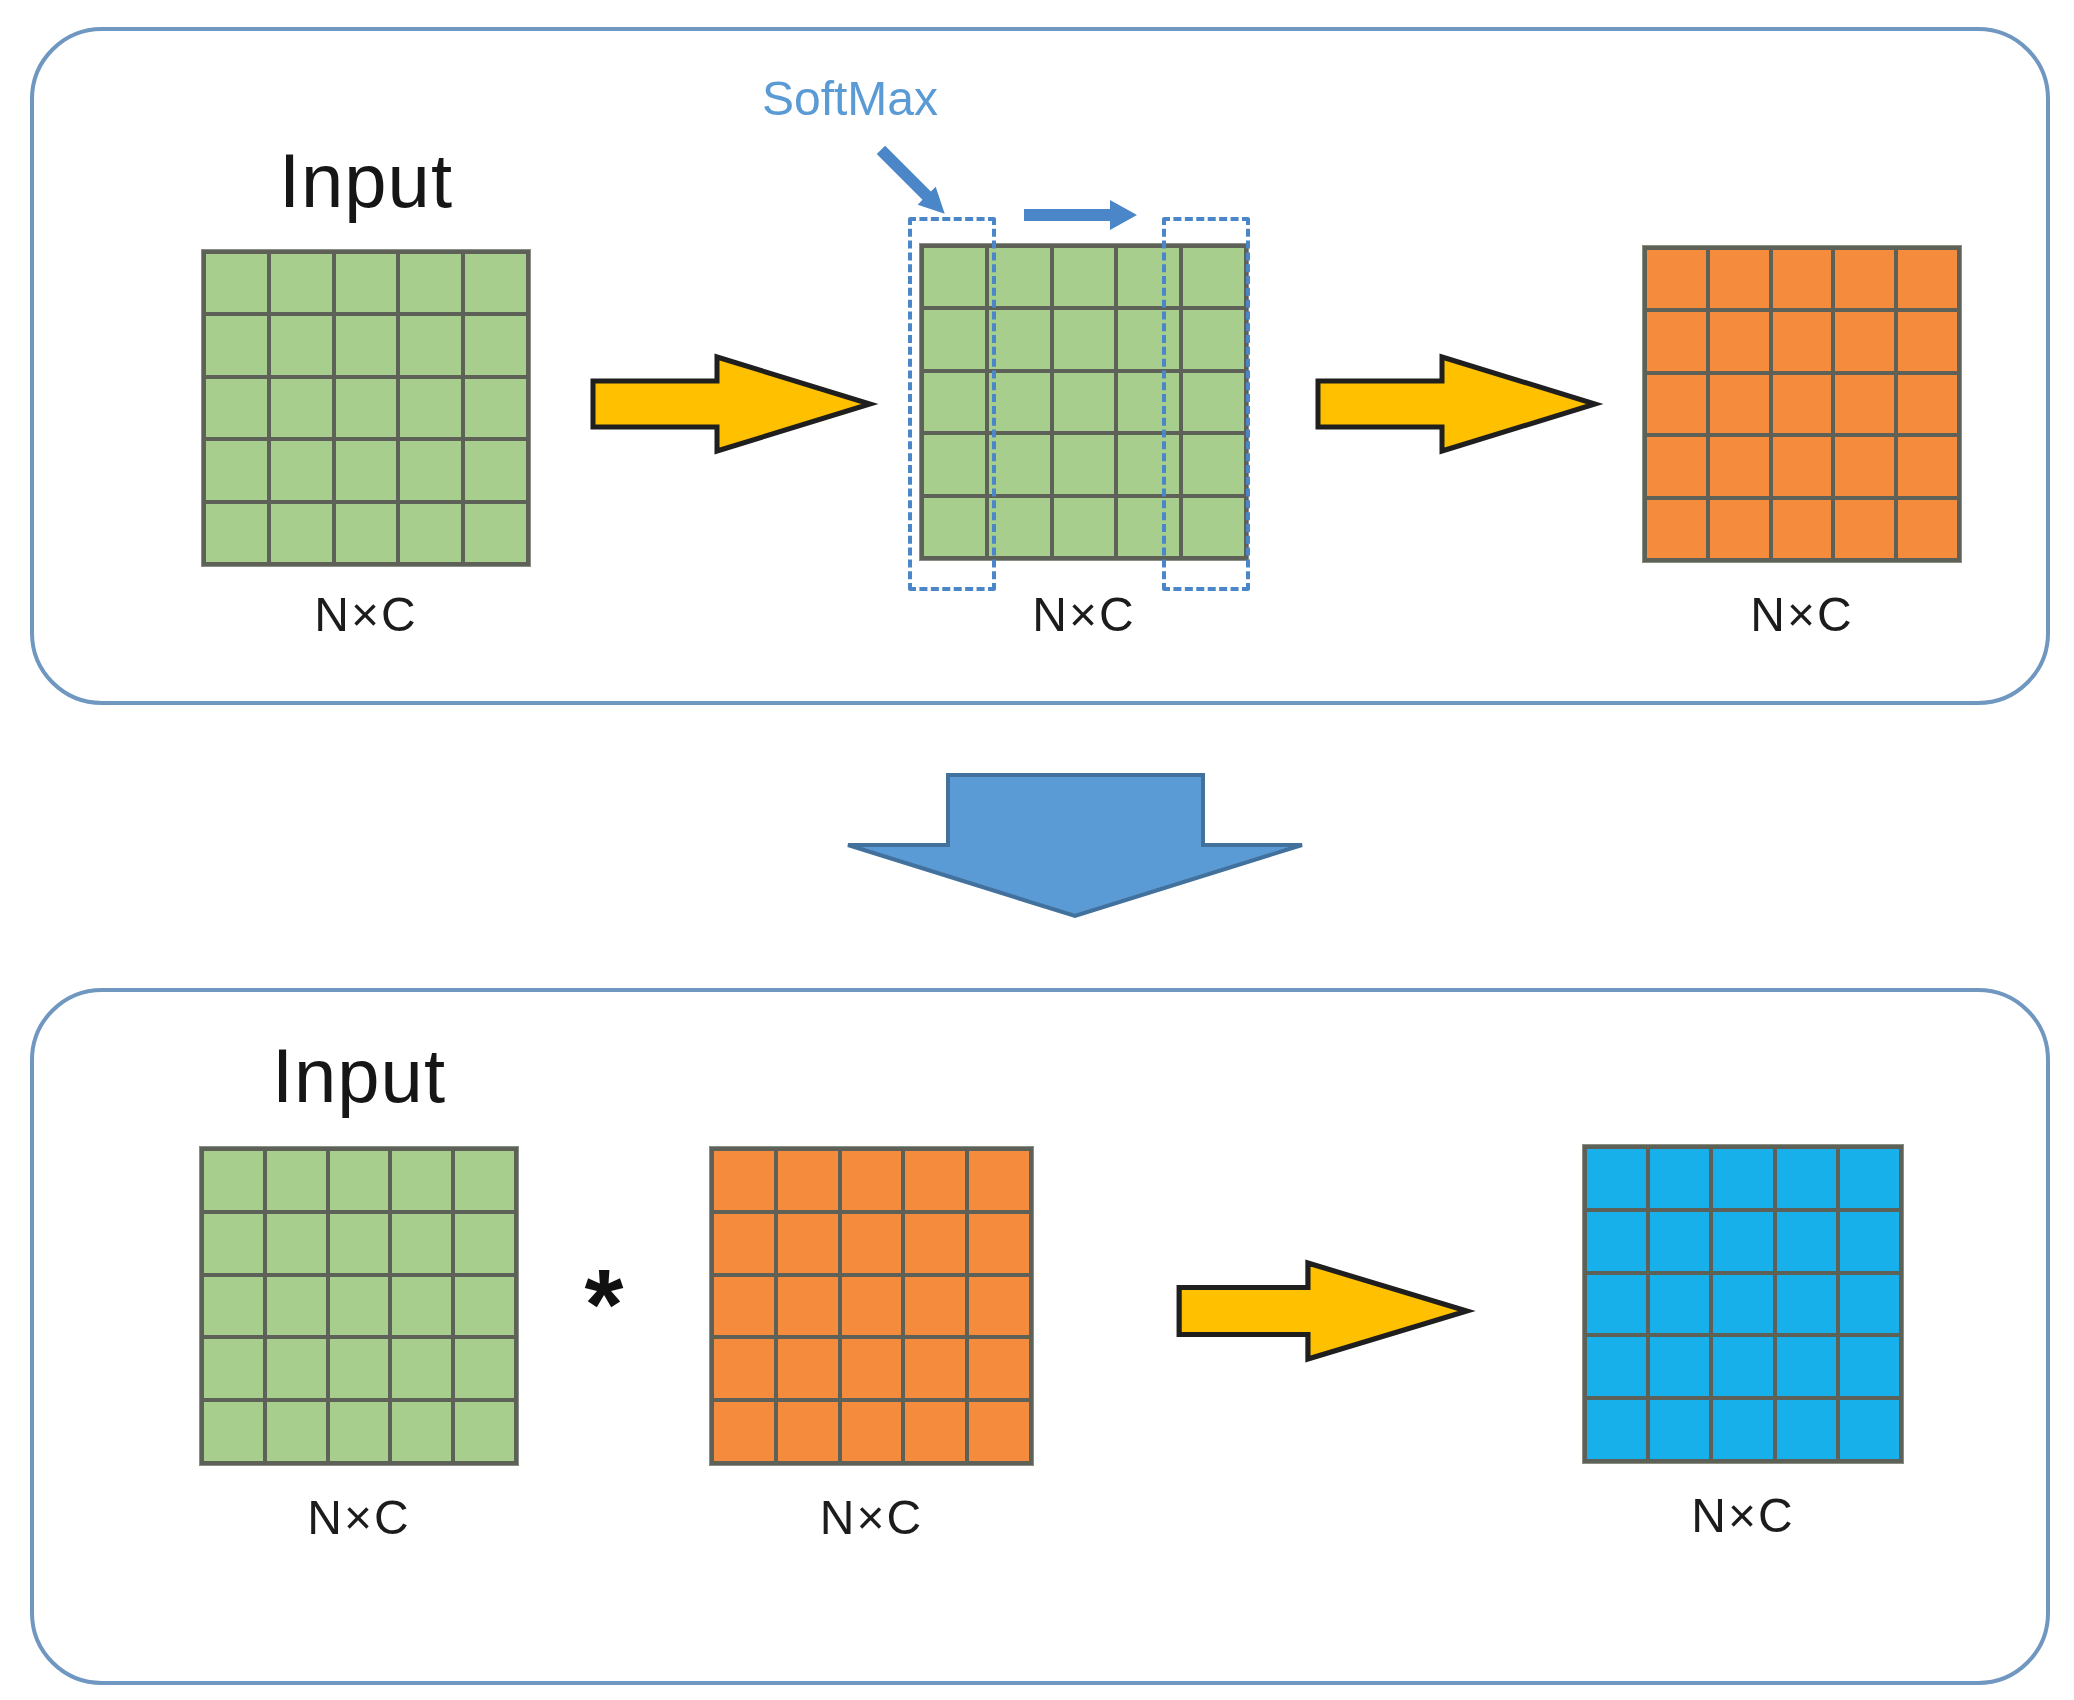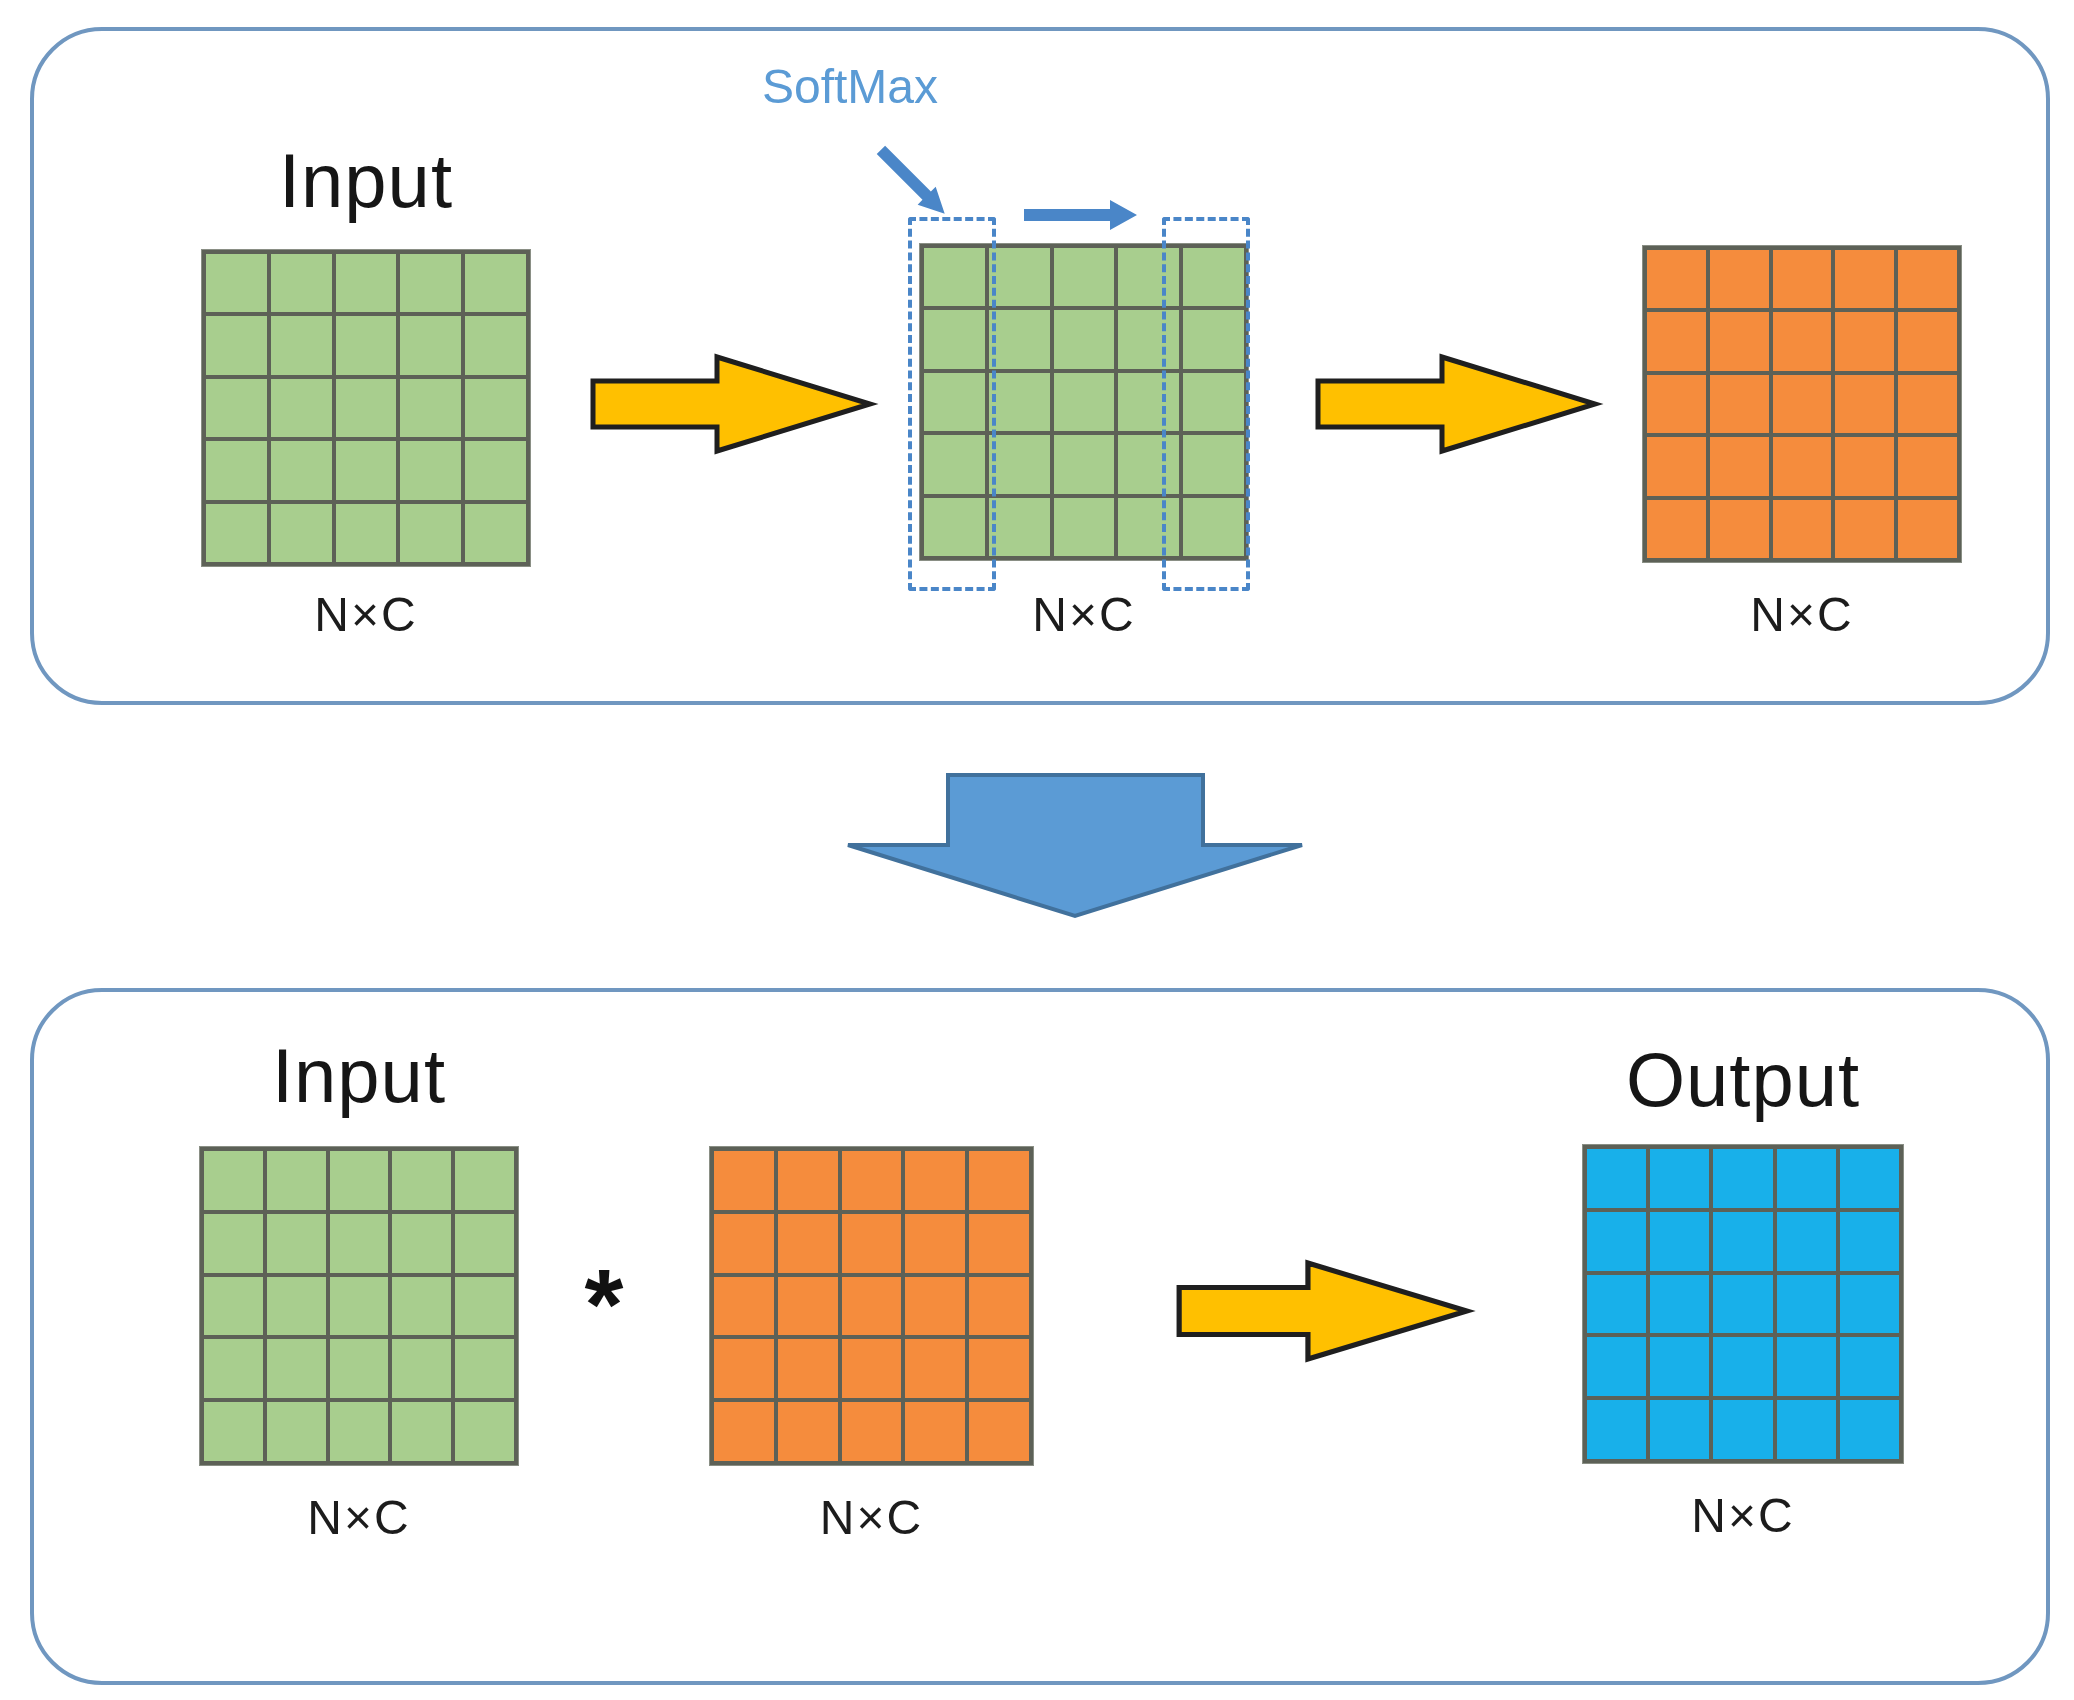--- a/index.html
+++ b/index.html
@@ -55,21 +55,21 @@
     background:transparent;
     z-index:3;
   }
   svg{display:block;overflow:visible;}
 
   
   .t-title   {left:167px;top:112px;width:330px;}
   .t-grid1   {left:167px;top:218px;width:330px;height:318px;}
   .t-dim1    {left:167px;top:560px;width:330px;}
   .t-arrow1  {left:555px;top:323px;width:285px;height:100px;}
-  .t-softmax {left:700px;top:32px;width:232px;}
+  .t-softmax {left:700px;top:44px;width:232px;}
   .t-diag    {left:836px;top:106px;width:82px;height:86px;}
   .t-grid2   {left:885px;top:212px;width:330px;height:318px;}
   .t-dashL   {left:874px;top:186px;width:88px;height:374px;}
   .t-dashR   {left:1128px;top:186px;width:88px;height:374px;}
   .t-harrow  {left:988px;top:166px;width:118px;height:36px;}
   .t-dim2    {left:885px;top:560px;width:330px;}
   .t-arrow2  {left:1280px;top:323px;width:285px;height:100px;}
   .t-grid3   {left:1608px;top:214px;width:320px;height:318px;}
   .t-dim3    {left:1608px;top:560px;width:320px;}
 
@@ -271,21 +271,20 @@
         <div class="cell" style="background: rgb(245, 140, 61);"></div>
         <div class="cell" style="background: rgb(245, 140, 61);"></div>
         <div class="cell" style="background: rgb(245, 140, 61);"></div>
       </div>
     <div class="abs dim-label b-dim2">N×C</div>
 
     <svg class="abs b-arrow" viewBox="0 0 285 100" preserveAspectRatio="none">
       <polygon points="4,27 128,27 128,3 281,50 128,97 128,73 4,73" style="fill:var(--yellow_arrow_fill);stroke:var(--yellow_arrow_stroke);stroke-width:5;stroke-linejoin:miter"></polygon>
     </svg>
 
-    <div class="abs title b-title-out">Output</div>
 
     <div class="abs matrix b-grid3" style="background: rgb(93, 97, 87); grid-template-columns: repeat(5, 1fr); grid-template-rows: repeat(5, 1fr);">
         <div class="cell" style="background: rgb(24, 176, 234);"></div>
         <div class="cell" style="background: rgb(24, 176, 234);"></div>
         <div class="cell" style="background: rgb(24, 176, 234);"></div>
         <div class="cell" style="background: rgb(24, 176, 234);"></div>
         <div class="cell" style="background: rgb(24, 176, 234);"></div>
         <div class="cell" style="background: rgb(24, 176, 234);"></div>
         <div class="cell" style="background: rgb(24, 176, 234);"></div>
         <div class="cell" style="background: rgb(24, 176, 234);"></div>

